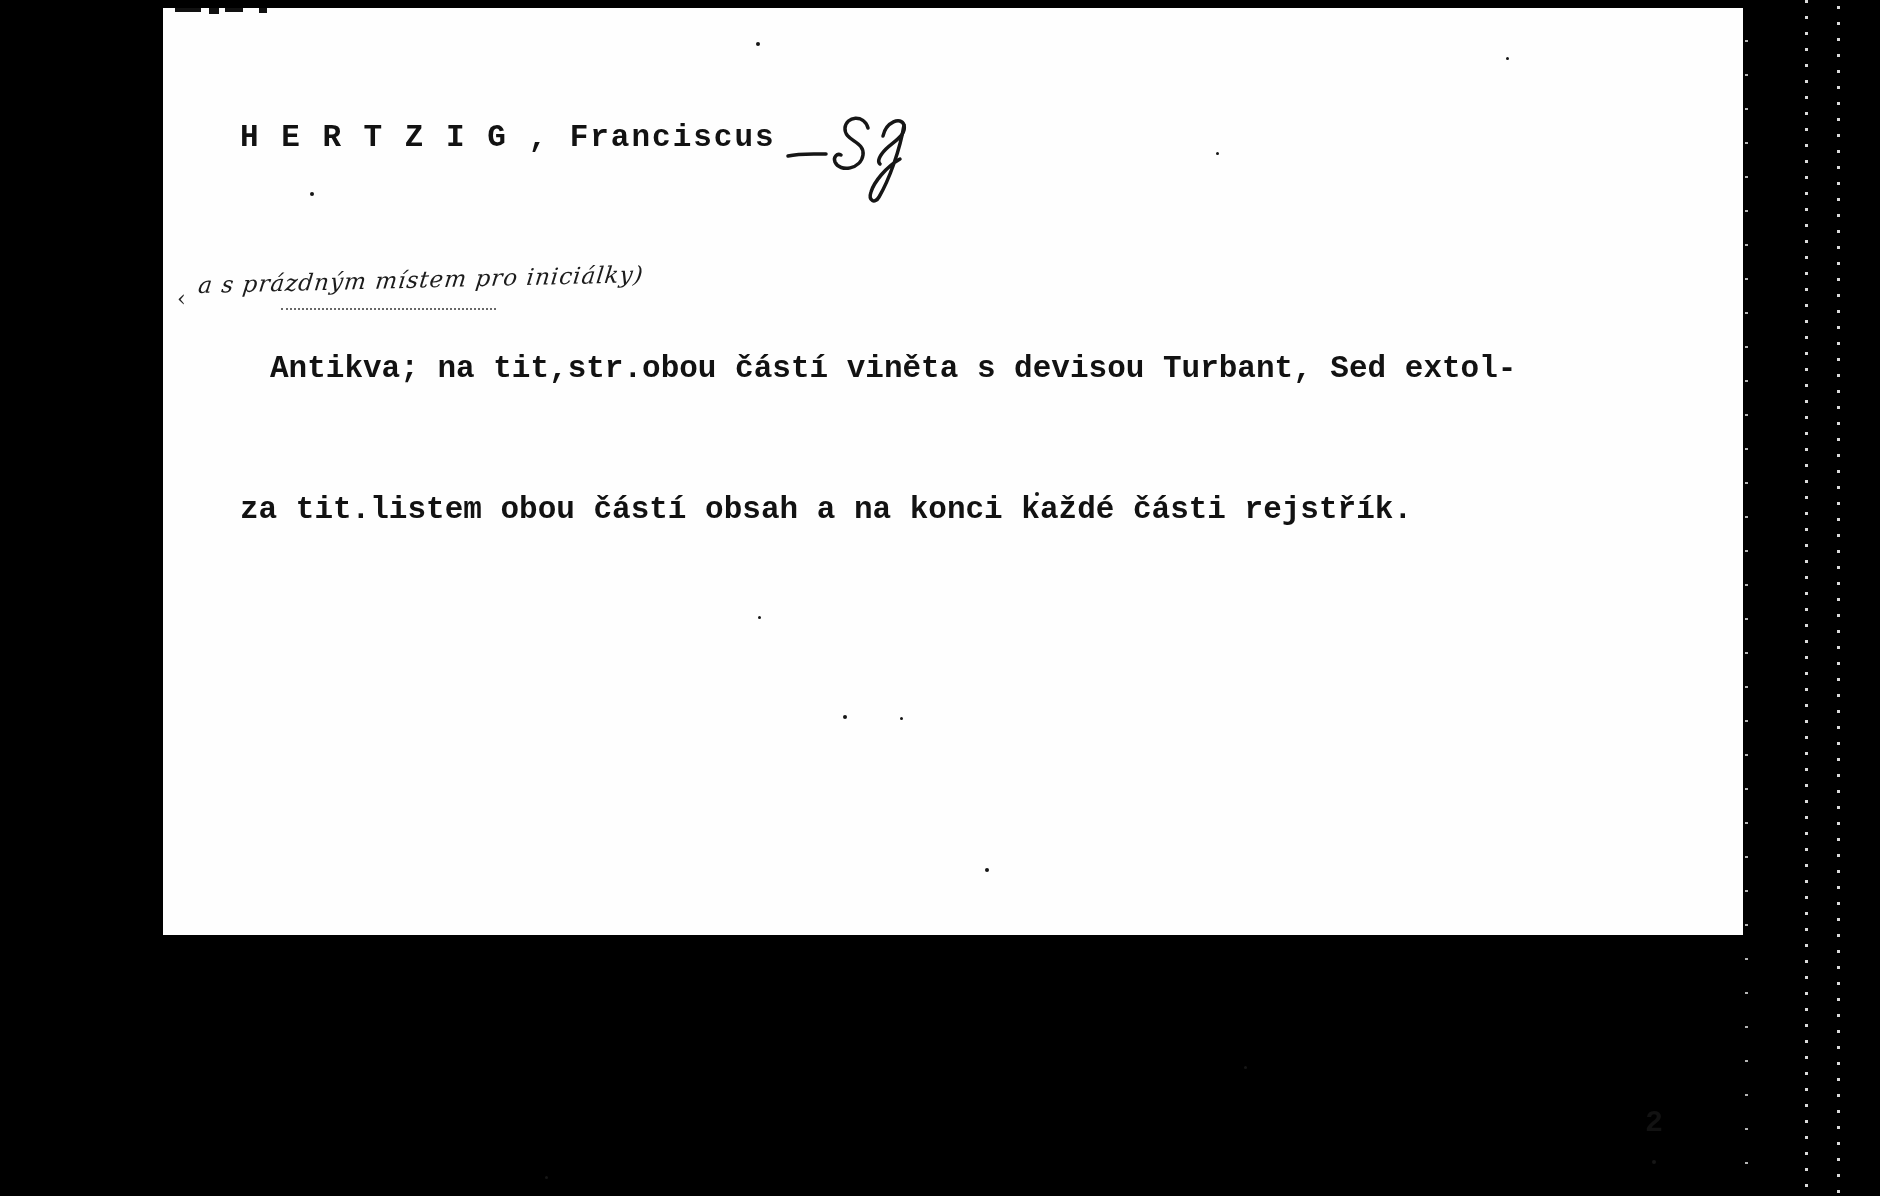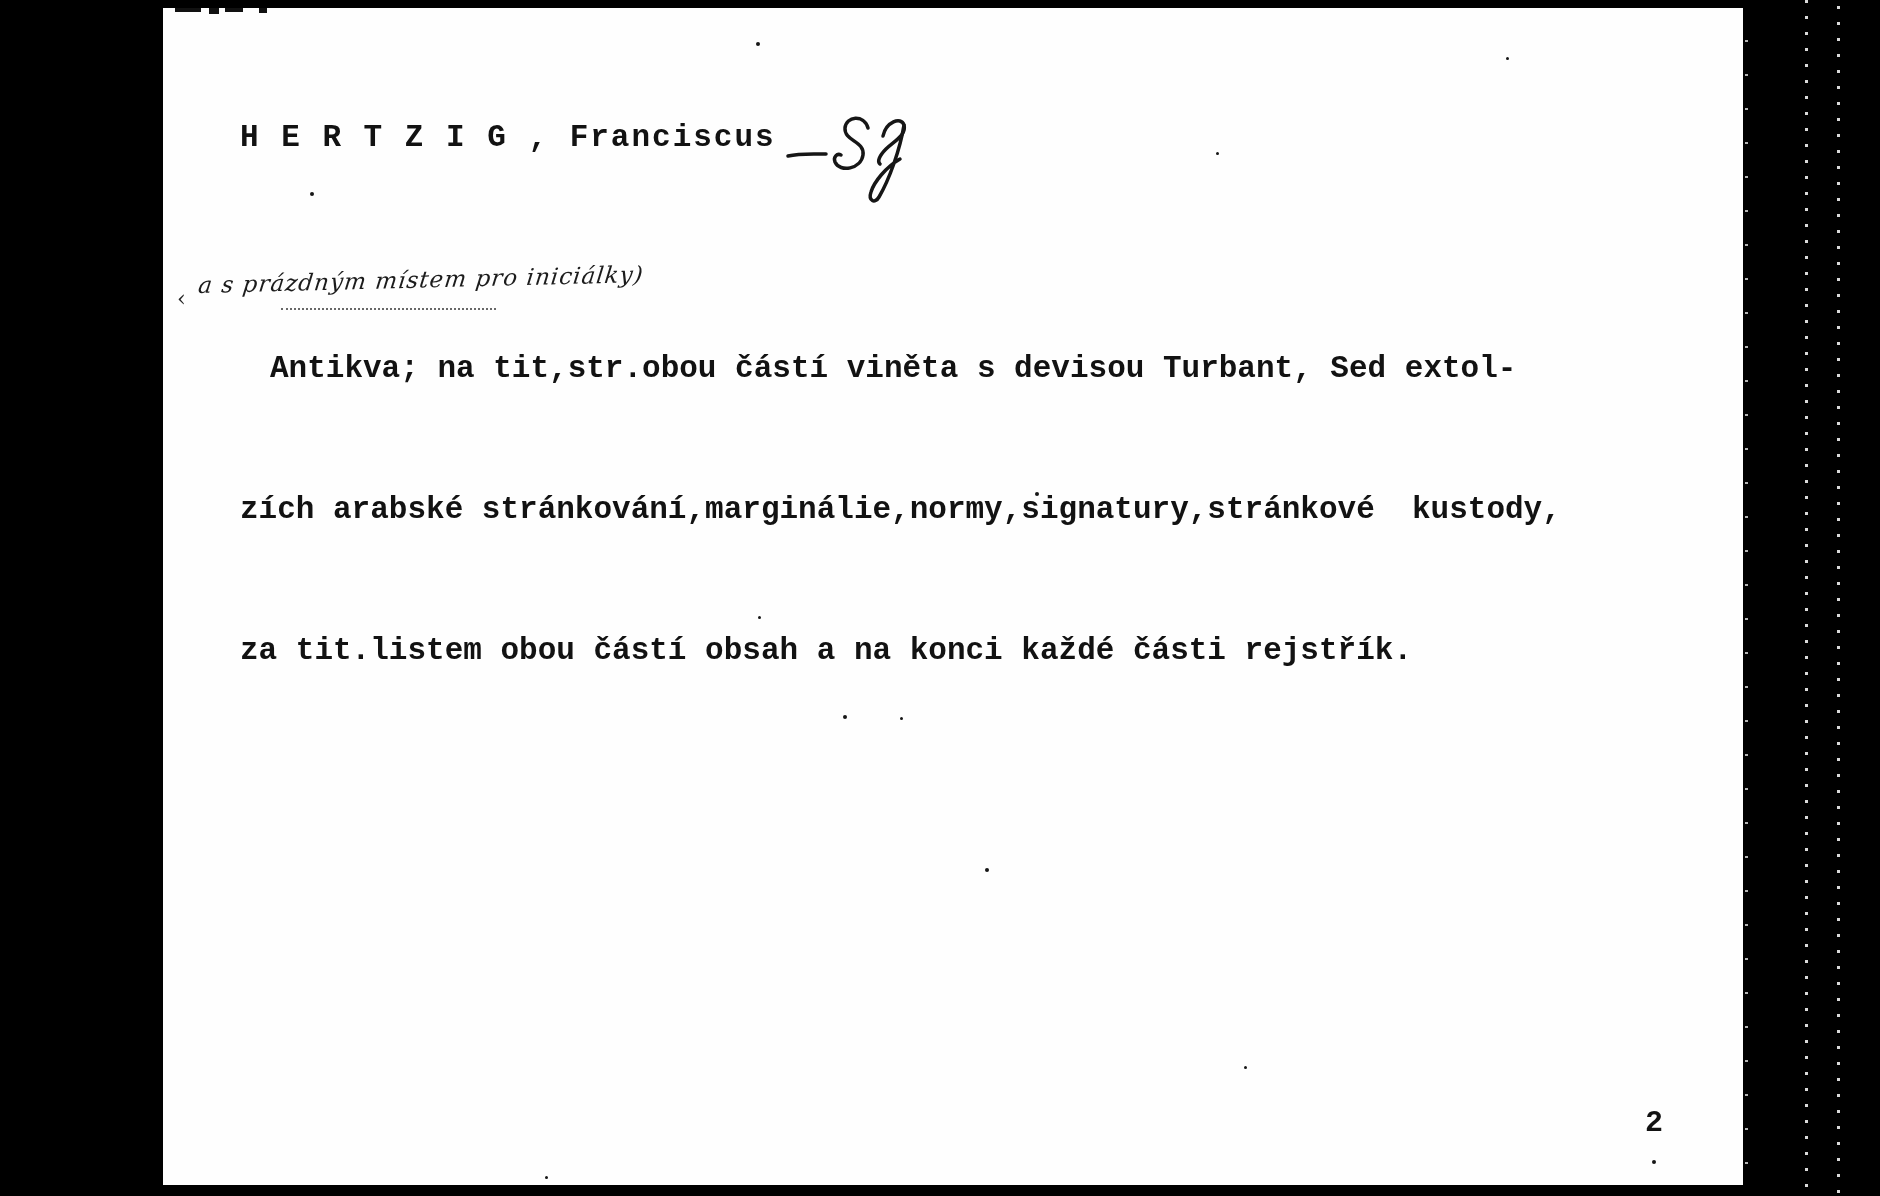--- a/index.html
+++ b/index.html
@@ -6,21 +6,21 @@
   body{
     width:1880px;height:1196px;
     background:#000;
     position:relative;
     overflow:hidden;
     font-family:"Liberation Mono", monospace;
   }
   .page{
     position:absolute;
     left:163px;top:8px;
-    width:1580px;height:1177px;
+    width:1580px;height:927px;
     background:#fefefe;
   }
   .typed{
     color:#121212;
     font-family:"Liberation Mono", monospace;
     font-weight:700;
     white-space:pre;
   }
   .header-line{
     position:absolute;
@@ -33,21 +33,21 @@
     left:619px;top:96px;
     width:170px;height:104px;
   }
   .paragraph{
     position:absolute;
     left:77px;top:243px;
     font-size:31px;
     line-height:47px;
   }
   .paragraph .line{white-space:pre;}
-  .paragraph .line.first{text-indent:30px;}
+  .paragraph .line.first{text-indent:30px;text-align:right;}
   .hand{
     position:absolute;
     left:34px;top:264px;
     font-family:"DejaVu Serif", serif;
     font-style:italic;
     font-size:23px;
     color:#1c1c1c;
     transform:skewX(-8deg) rotate(-1.4deg);
     transform-origin:left bottom;
     letter-spacing:1px;
@@ -118,21 +118,20 @@
       </g>
     </svg>
   </span>
 
   <span class="caret">‹</span>
   <div class="hand">a s prázdným místem pro iniciálky)</div>
   <div class="hand-underline"></div>
 
   <div class="typed paragraph">
     <div class="line first">Antikva; na tit,str.obou částí viněta s devisou Turbant, Sed extol-</div>
-    <div class="line">zích arabské stránkování,marginálie,normy,signatury,stránkové  kustody,</div>
     <div class="line">za tit.listem obou částí obsah a na konci každé části rejstřík.</div>
   </div>
 
   <div class="typed page-number">2</div>
 
   <div class="dot" style="left:593px;top:34px;width:4px;height:4px;"></div>
   <div class="dot" style="left:1343px;top:49px;width:3px;height:3px;"></div>
   <div class="dot" style="left:147px;top:184px;width:4px;height:4px;"></div>
   <div class="dot" style="left:1053px;top:144px;width:3px;height:3px;"></div>
   <div class="dot" style="left:872px;top:484px;width:4px;height:4px;"></div>

